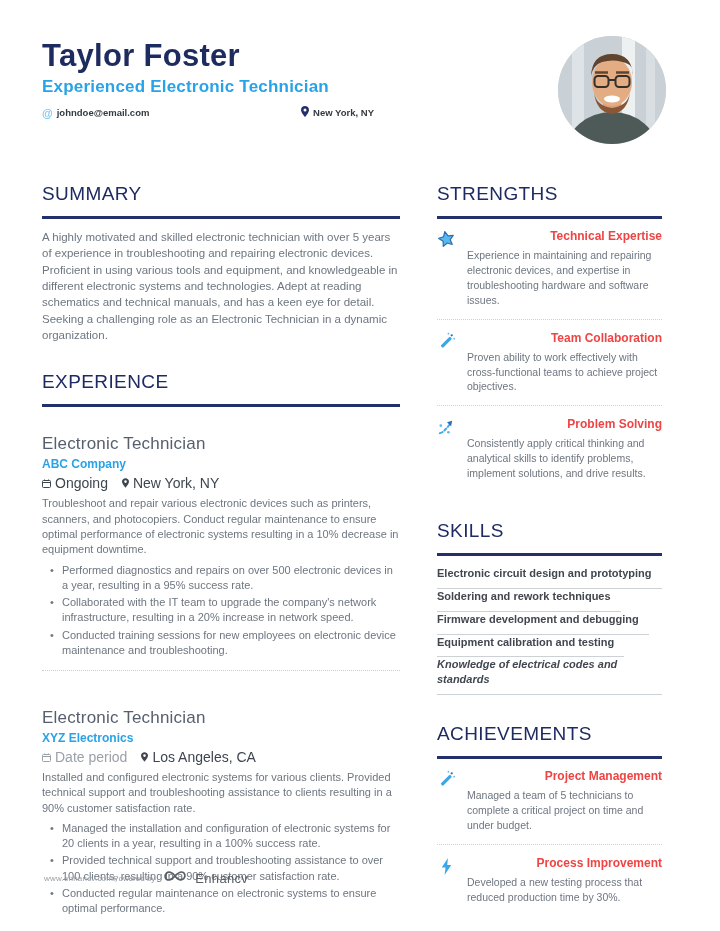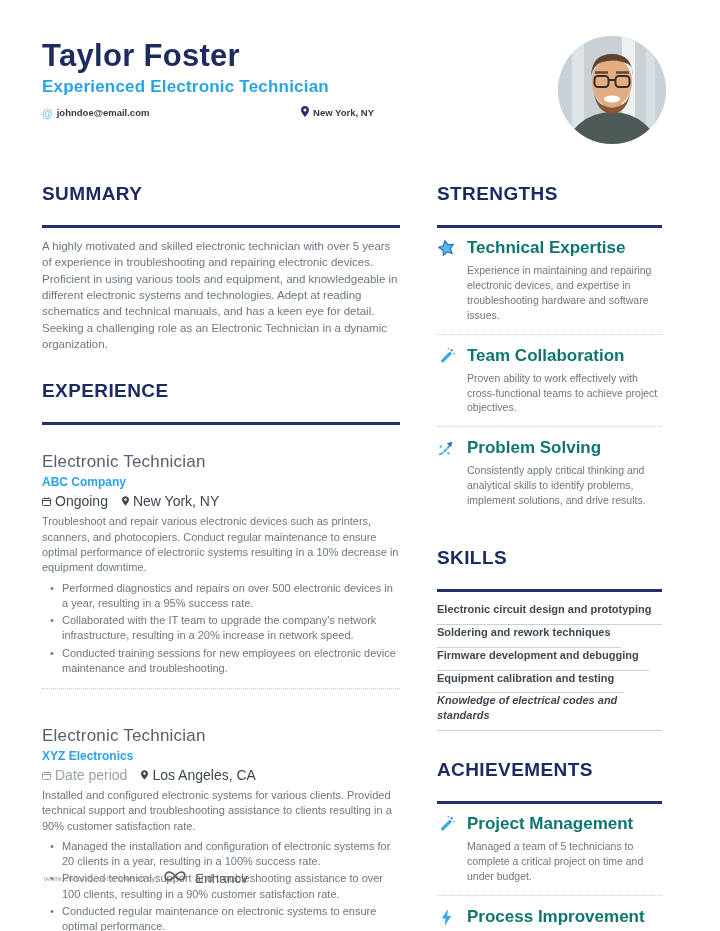--- a/index.html
+++ b/index.html
@@ -25,22 +25,22 @@
     width: 108px; height: 108px; border-radius: 50%;
     overflow: hidden; background: #cfd6da;
   }
 
   
   .columns { display: flex; gap: 37px; margin-top: 64px; }
   .col-left { width: 358px; flex: 0 0 358px; }
   .col-right { width: 225px; flex: 0 0 225px; }
 
   .section-title {
-    font-size: 19px; font-weight: 700; color: #1e2b63; letter-spacing: 0.4px;
-    padding-bottom: 20px; border-bottom: 3px solid #24306b; margin-bottom: 10px;
+    font-size: 19px; font-weight: 400; color: #1e2b63; letter-spacing: 0.4px;
+    padding-bottom: 11px; border-bottom: 3px solid #24306b; margin-bottom: 10px;
   }
   .section { margin-bottom: 28px; }
 
   .body-text { font-size: 11.5px; line-height: 1.42; color: #6e7680; }
 
   
   .job { padding-bottom: 10px; }
   .job + .job { border-top: 1px dotted #c9ced4; padding-top: 10px; }
   .job-title { font-size: 17px; color: #565f6d; font-weight: 400; letter-spacing: 0.2px; margin-top: 27px; }
   .company { font-size: 12px; font-weight: 700; color: #2aa3e6; margin-top: 3px; }
@@ -52,21 +52,21 @@
   ul.bullets li {
     position: relative; font-size: 11px; line-height: 1.38; color: #6e7680;
     padding-left: 12px; margin-bottom: 2px;
   }
   ul.bullets li::before { content: "•"; position: absolute; left: 0; top: 0; color: #6e7680; }
 
   
   .feat-item { display: flex; gap: 10px; padding-bottom: 11px; margin-bottom: 11px; border-bottom: 1px dotted #cdd2d7; }
   .feat-item.last { border-bottom: none; margin-bottom: 0; }
   .feat-icon { flex: 0 0 20px; padding-top: 1px; }
-  .feat-title { font-size: 17px; font-weight: 700; color: #0f766e; margin-bottom: 5px; }
+  .feat-title { font-size: 12px; font-weight: 700; color: #ef4444; margin-bottom: 5px; text-align: right; }
   .feat-text { font-size: 10.5px; line-height: 1.42; color: #6e7680; }
 
   
   .skill {
     font-size: 11px; font-weight: 700; color: #40474f;
     border-bottom: 1px solid #ccd1d6; padding-bottom: 7px; margin-bottom: 0;
     width: fit-content; padding-right: 10px; line-height: 1.35;
   }
   .skill.center { width: 100%; padding-right: 0; font-style: italic; }
 

